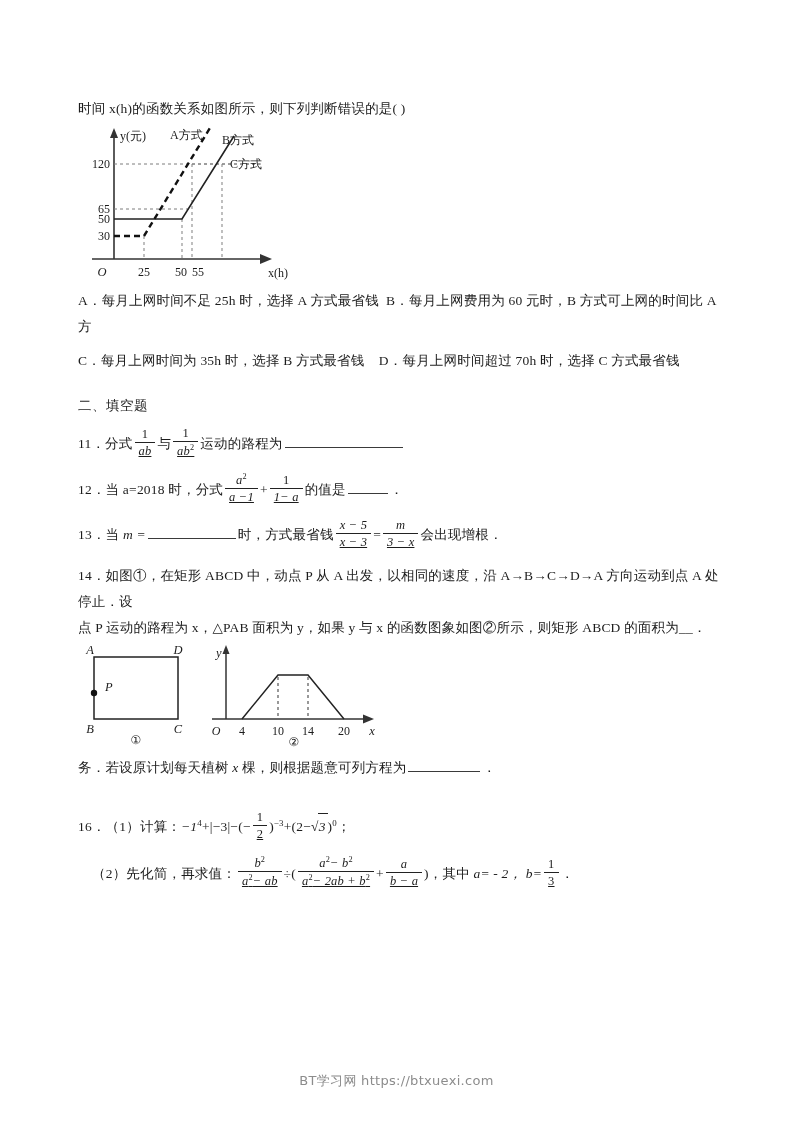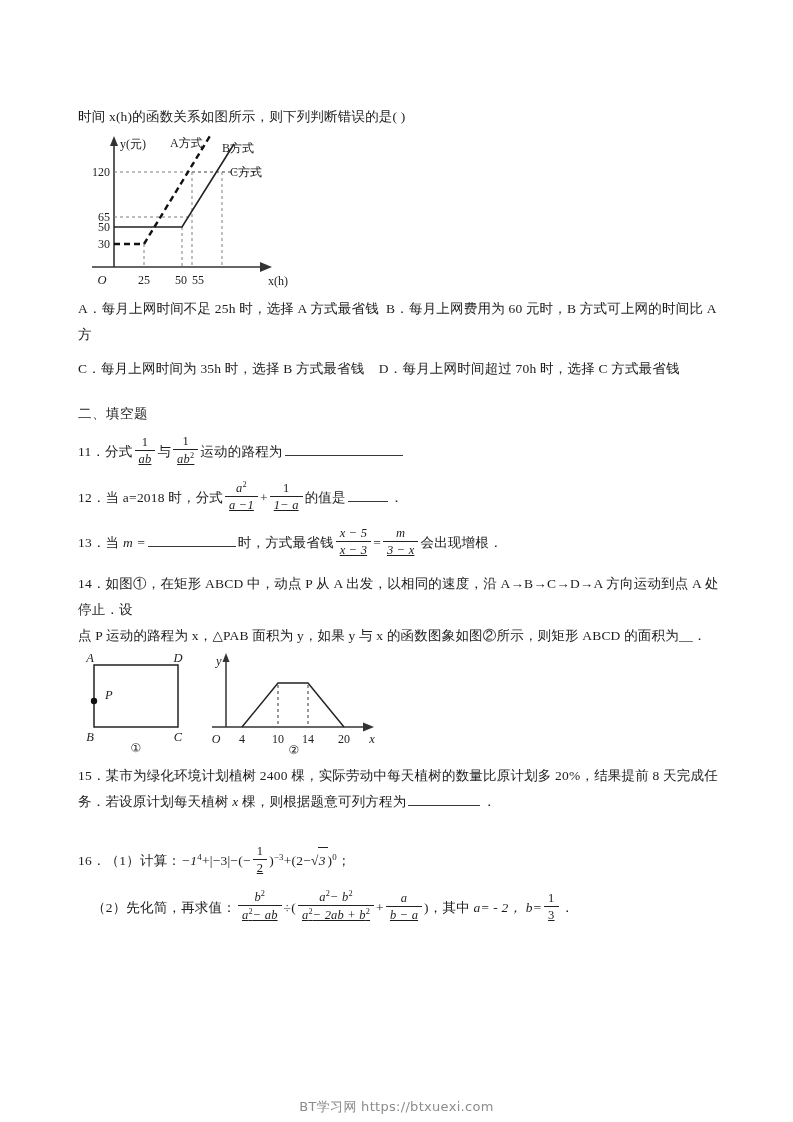--- a/index.html
+++ b/index.html
@@ -10,21 +10,21 @@
   body {
     width: 793px;
     height: 1122px;
     position: relative;
     font-family: "Liberation Serif", "DejaVu Serif", serif;
     color: #1a1a1a;
     overflow: hidden;
   }
   .page {
     position: absolute;
-    left: 0; top: 12px;
+    left: 0; top: 4px;
     width: 793px;
     height: 792px;
   }
   .content {
     position: absolute;
     left: 78px;
     top: 92px;
     width: 650px;
   }
 
@@ -105,21 +105,20 @@
   .watermark {
     position: absolute;
     left: 0;
     top: 1068px;
     width: 793px;
     text-align: center;
     font-family: "DejaVu Sans", sans-serif;
     font-size: 13px;
     color: #8c8c8c;
     letter-spacing: 0.3px;
-    margin-top: 18px;
   }
 
   .gap-sm { height: 8px; }
   .gap-md { height: 14px; }
   .gap-lg { height: 20px; }
 </style>
 </head>
 <body>
 
 <div class="page">
@@ -238,21 +237,20 @@
           <text x="140" y="92" text-anchor="middle" font-family="Liberation Serif, serif" font-size="12" fill="#1c1c1c">20</text>
           <text x="168" y="92" text-anchor="middle" font-family="Liberation Serif, serif" font-size="12.5" font-style="italic" fill="#1c1c1c">x</text>
           <text x="12" y="14" font-family="Liberation Serif, serif" font-size="12.5" font-style="italic" fill="#1c1c1c">y</text>
           <text x="90" y="103" text-anchor="middle" font-family="Liberation Serif, serif" font-size="12" fill="#1c1c1c">②</text>
         </svg>
       </div>
     </div>
 
     <div class="gap-sm"></div>
 
-    <div class="q-line">15．某市为绿化环境计划植树 2400 棵，实际劳动中每天植树的数量比原计划多 20%，结果提前 8 天完成任</div>
     <div class="q-line">
       <span>务．若设原计划每天植树</span> <span class="it">x</span> <span>棵，则根据题意可列方程为</span><span class="blank-line" style="width:72px"></span><span>．</span>
     </div>
 
     <div class="gap-lg"></div>
 
 
     <div class="gap-sm"></div>
 
     <div class="q-line">

